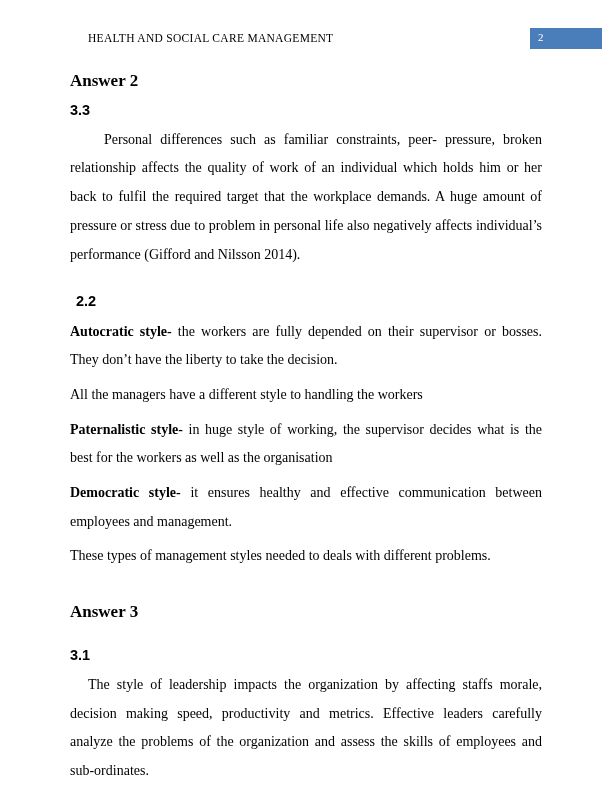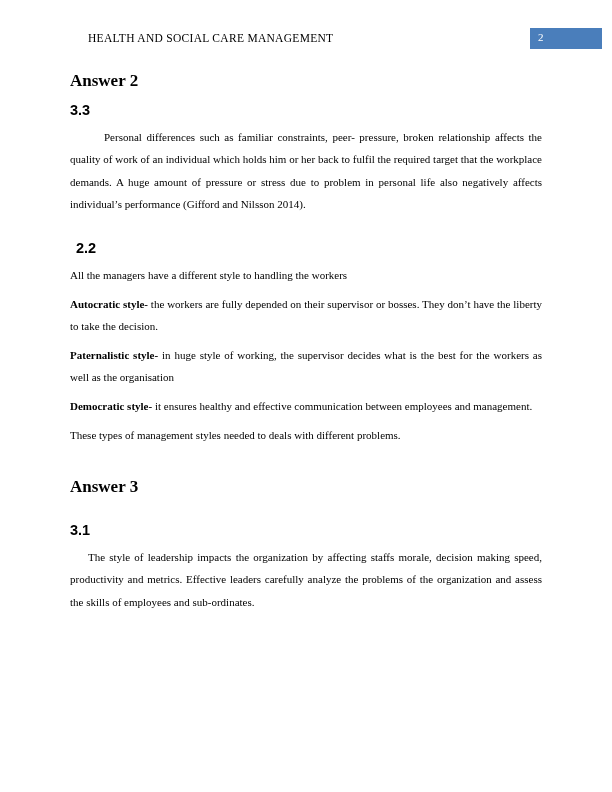--- a/index.html
+++ b/index.html
@@ -72,21 +72,21 @@
     font-weight: bold;
     font-size: 14.5px;
     margin: 6px 0 6px 0;
     line-height: 1.4;
   }
   .h-sub.indent {
     padding-left: 6px;
   }
   p.body-text {
     font-family: "Liberation Serif", serif;
-    font-size: 11px;
+    font-size: 14px;
     line-height: 2.05;
     text-align: justify;
     margin: 0 0 6px 0;
   }
   p.body-text.first-indent {
     text-indent: 34px;
   }
   p.body-text.small-indent {
     text-indent: 18px;
   }
@@ -117,23 +117,23 @@
     <div class="h-answer">Answer 2</div>
 
     <div class="h-sub">3.3</div>
 
     <p class="body-text first-indent">Personal differences such as familiar constraints, peer- pressure, broken relationship affects the quality of work of an individual which holds him or her back to fulfil the required target that the workplace demands. A huge amount of pressure or stress due to problem in personal life also negatively affects individual’s performance (Gifford and Nilsson 2014).</p>
 
     <div class="spacer-md"></div>
 
     <div class="h-sub indent">2.2</div>
 
+    <p class="body-text"><span class="lbl">Autocratic style-</span><span> the workers are fully depended on their supervisor or bosses. They don’t have the liberty to take the decision.</span></p>
+
     <p class="body-text">All the managers have a different style to handling the workers</p>
-
-    <p class="body-text"><span class="lbl">Autocratic style-</span><span> the workers are fully depended on their supervisor or bosses. They don’t have the liberty to take the decision.</span></p>
 
     <p class="body-text"><span class="lbl">Paternalistic style-</span><span> in huge style of working, the supervisor decides what is the best for the workers as well as the organisation</span></p>
 
     <p class="body-text"><span class="lbl">Democratic style-</span><span> it ensures healthy and effective communication between employees and management.</span></p>
 
     <p class="body-text">These types of management styles needed to deals with different problems.</p>
 
     <div class="spacer-lg"></div>
 
     <div class="h-answer">Answer 3</div>

